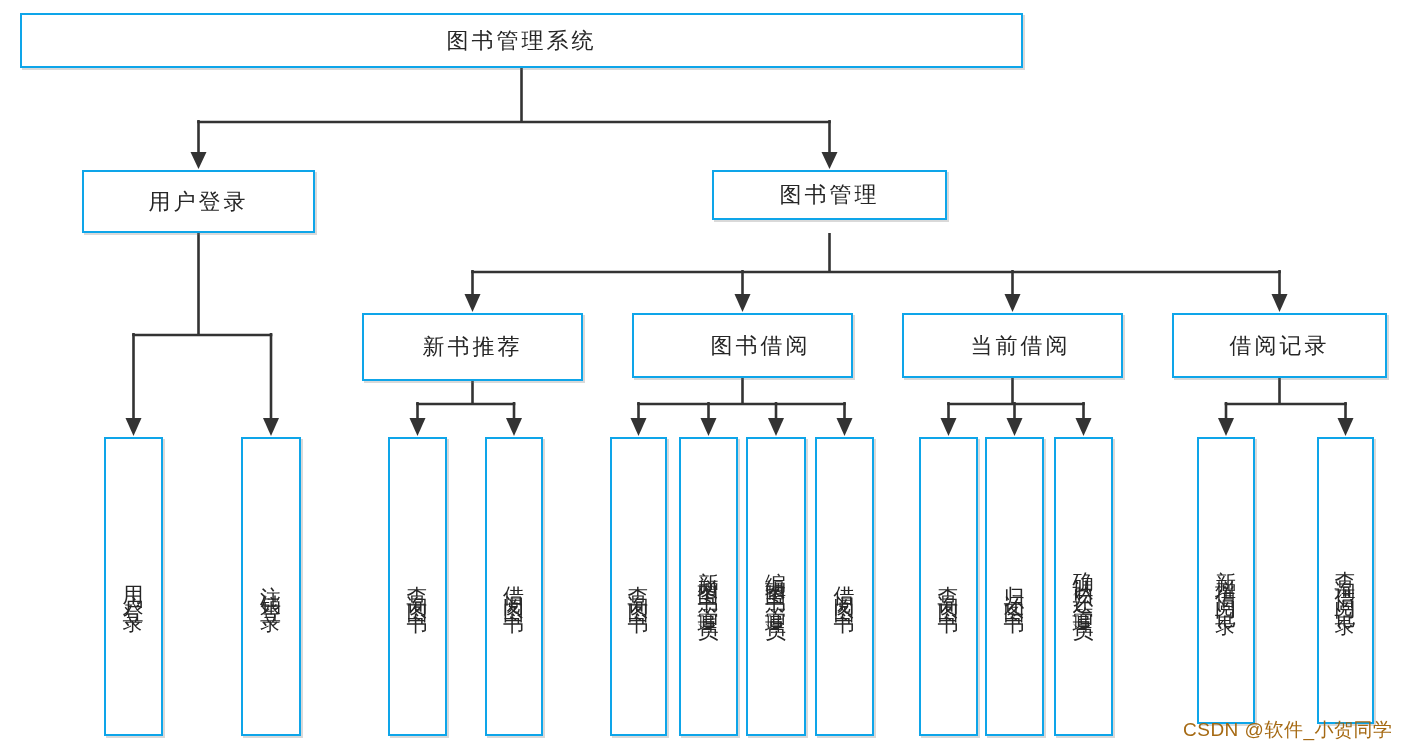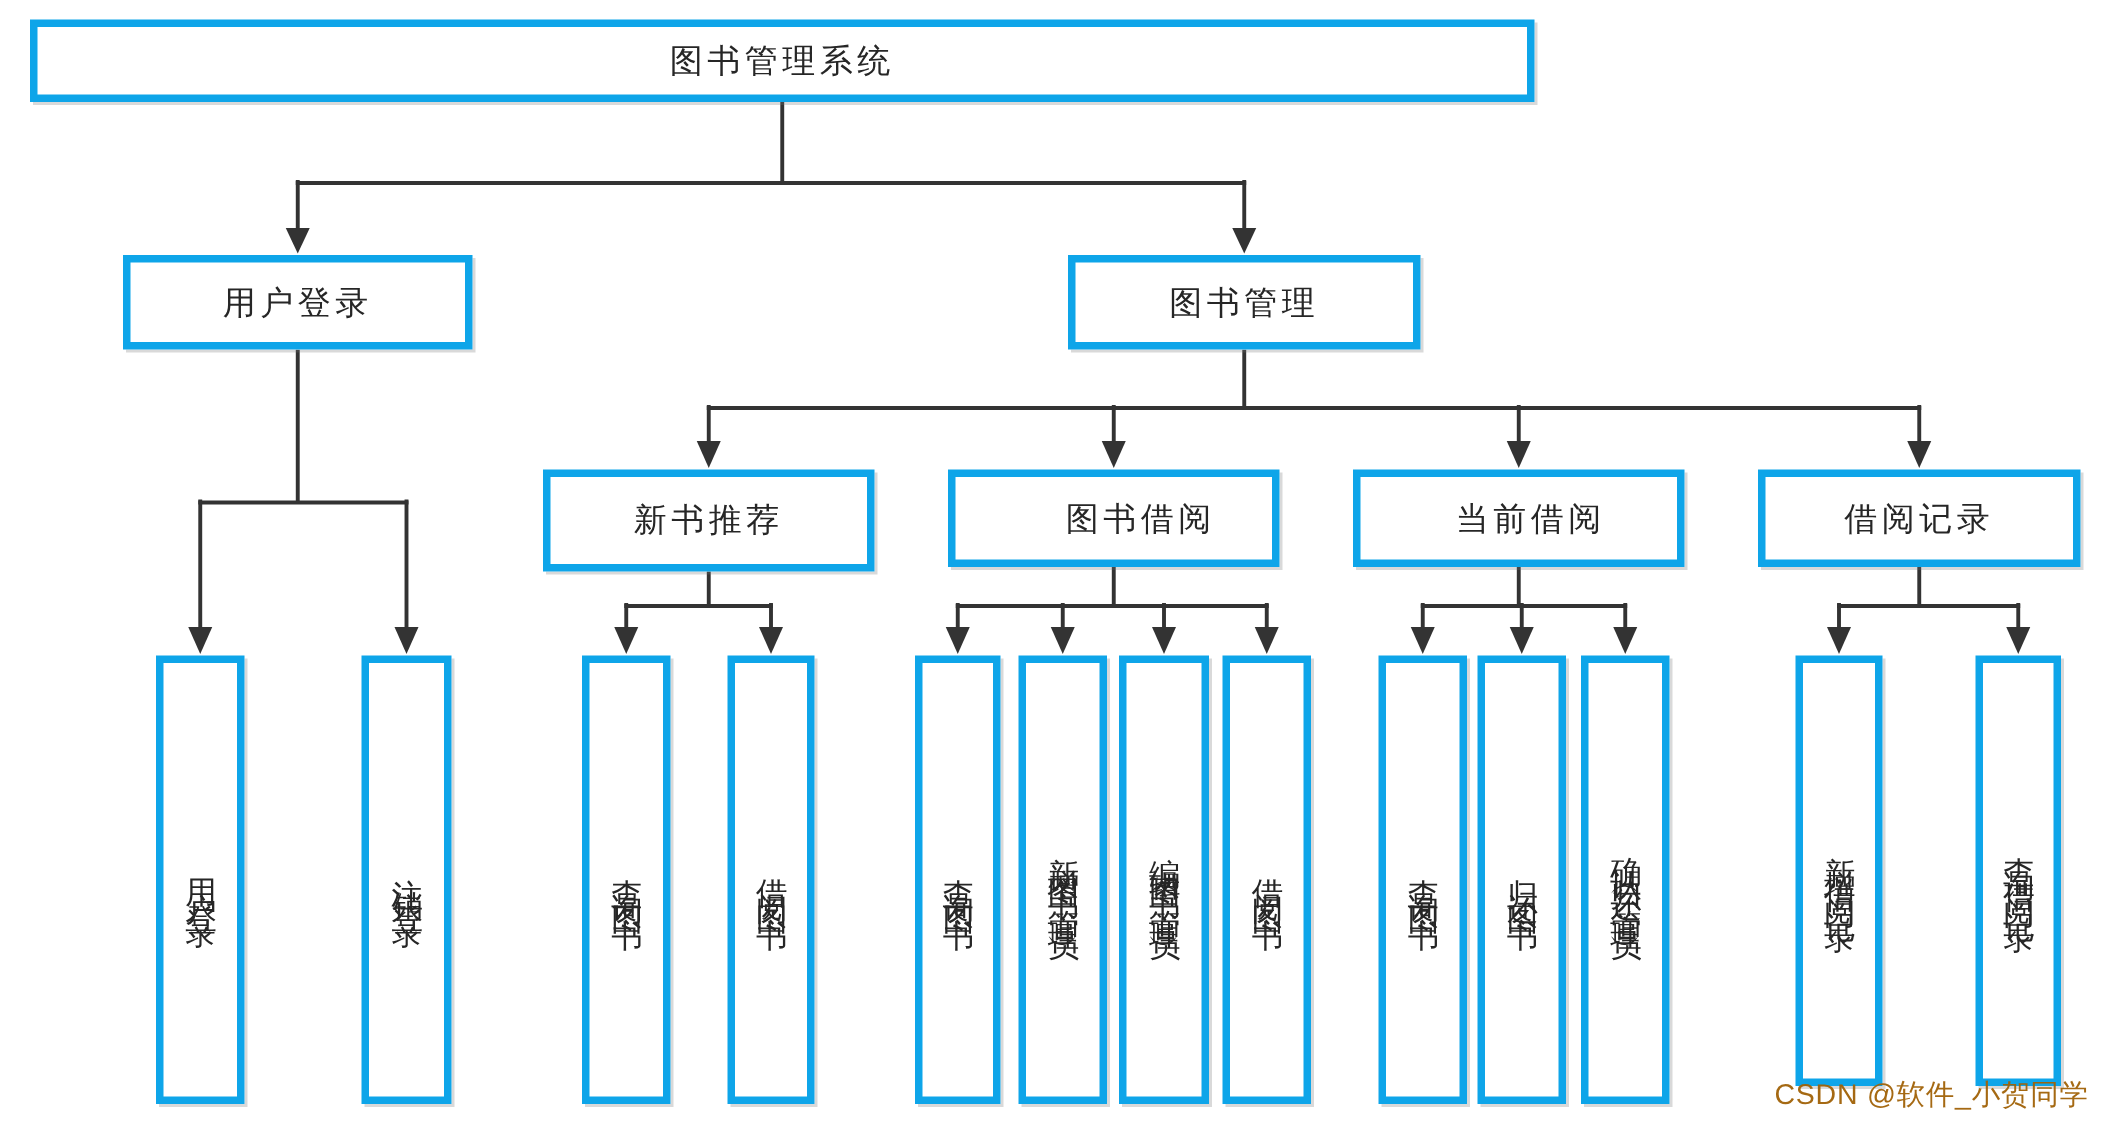--- a/index.html
+++ b/index.html
@@ -11,34 +11,34 @@
     background: #ffffff;
     font-family: "Liberation Sans", "DejaVu Sans", sans-serif;
     overflow: hidden;
   }
   .wires { position: absolute; left: 0; top: 0; width: 1405px; height: 747px; }
   .wires line { stroke: #333333; stroke-width: 2.6; }
   .wires polygon { fill: #333333; }
 
   .box {
     position: absolute;
-    border: 5px solid #0ea5e9;
+    border: 2px solid #0ea5e9;
     background: #ffffff;
     display: flex;
     align-items: center;
     justify-content: center;
     color: #262626;
     box-shadow: 2px 2px 0 rgba(120,120,120,0.28);
   }
   .h-label { font-size: 22px; letter-spacing: 3px; white-space: nowrap; }
 
   
   .root          { left: 20px;   top: 13px;  width: 1003px; height: 55px; }
   .n-user-login  { left: 82px;   top: 170px; width: 233px;  height: 63px; }
-  .n-book-mgmt   { left: 712px;  top: 170px; width: 235px;  height: 63px; }
+  .n-book-mgmt   { left: 712px;  top: 170px; width: 235px;  height: 50px; }
   .n-new-book    { left: 362px;  top: 313px; width: 221px;  height: 68px; }
   .n-book-borrow { left: 632px;  top: 313px; width: 221px;  height: 65px; padding-left: 36px; }
   .n-cur-borrow  { left: 902px;  top: 313px; width: 221px;  height: 65px; padding-left: 16px; }
   .n-records     { left: 1172px; top: 313px; width: 215px;  height: 65px; }
 
   
   .leaf { top: 437px; height: 299px; }
   .leaf .v-label {
     writing-mode: vertical-rl;
     text-orientation: mixed;

